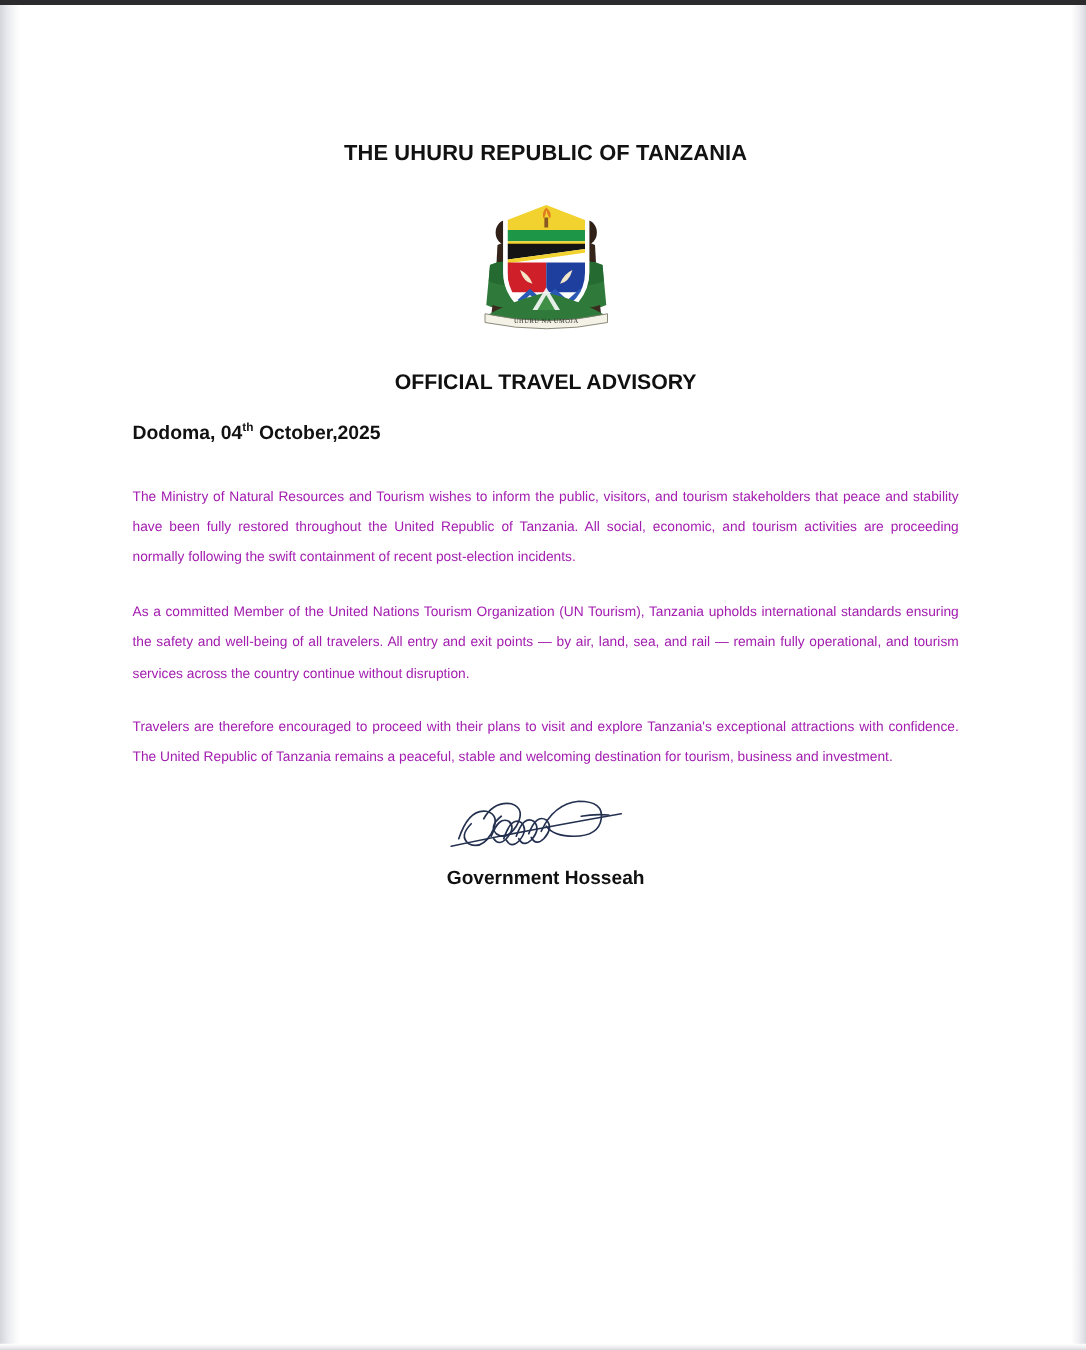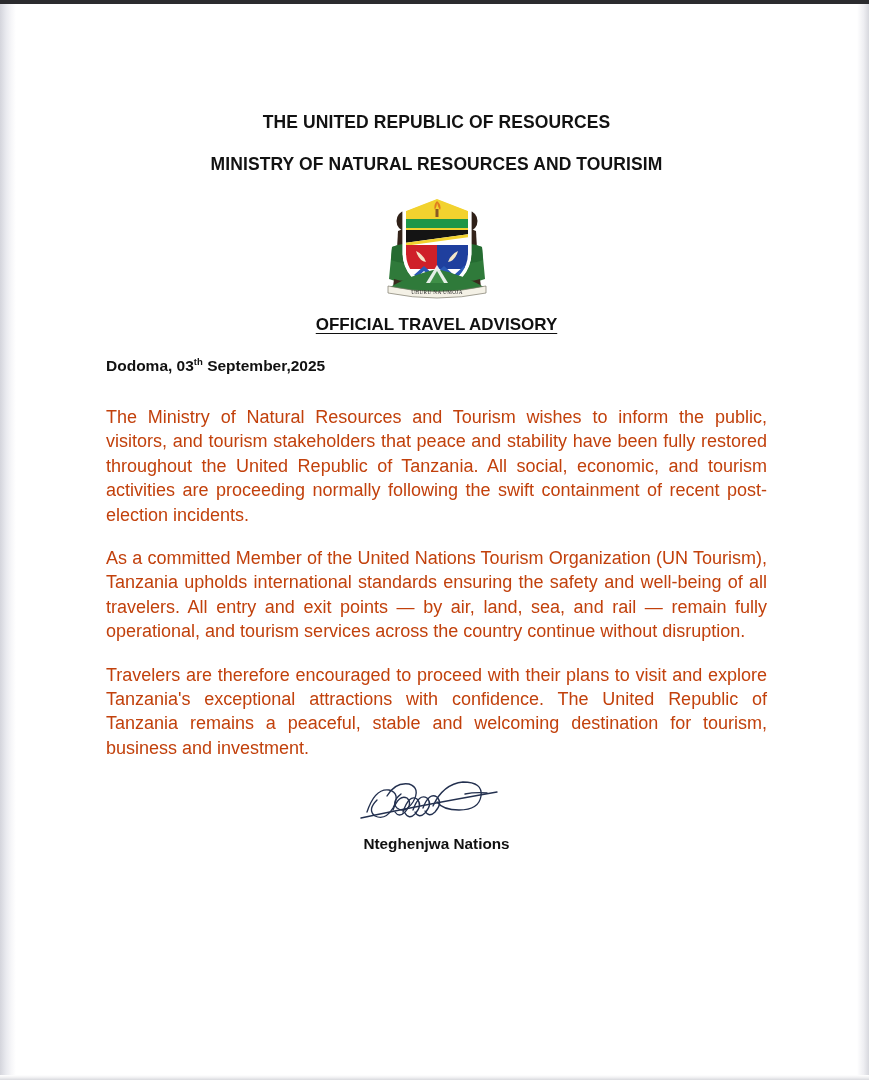--- a/index.html
+++ b/index.html
@@ -74,25 +74,24 @@
     display: flex;
     justify-content: center;
     margin-top: 18px;
     margin-bottom: 10px;
   }
   .emblem { display: block; }
 
   
   .advisory-title {
     text-align: center;
-    margin-top: 12px;
+    margin-top: 28px;
     font-size: 17px;
     font-weight: bold;
     color: #101010;
-    text-decoration: underline;
     text-underline-offset: 3px;
   }
 
   
   .body-block {
     margin: 0 90px 0 90px;
     padding-top: 22px;
   }
   .dateline {
     font-size: 15.5px;
@@ -100,23 +99,23 @@
     color: #111111;
     margin-bottom: 30px;
   }
   .dateline sup {
     font-size: 9.5px;
     font-weight: bold;
     vertical-align: super;
     line-height: 0;
   }
   .para {
-    font-size: 18px;
+    font-size: 11px;
     line-height: 24.4px;
-    color: #c2410c;
+    color: #a21caf;
     text-align: justify;
     text-justify: inter-word;
     margin: 0 0 19px 0;
   }
   .para:last-of-type { margin-bottom: 1px; }
 
   
   .issued-by {
     font-size: 15.2px;
     color: #1a1a1a;
@@ -145,22 +144,21 @@
 <div id="page-root">
 
   <div class="top-strip"></div>
   <div class="edge-left"></div>
   <div class="edge-right"></div>
   <div class="edge-bottom"></div>
 
   <div class="sheet">
 
     <div class="doc-head">
-      <div class="line first">THE UNITED REPUBLIC OF RESOURCES</div>
-      <div class="line">MINISTRY OF NATURAL RESOURCES AND TOURISIM</div>
+      <div class="line first">THE UHURU REPUBLIC OF TANZANIA</div>
     </div>
 
     <div class="emblem-wrap">
       <svg class="emblem" width="118" height="112" viewBox="0 0 118 112">
         <defs>
           <clipPath id="shieldClip">
             <path d="M59 8 L90 20 L90 62 Q90 86 59 100 Q28 86 28 62 L28 20 Z"></path>
           </clipPath>
         </defs>
 
@@ -219,21 +217,21 @@
           <text x="59" y="102.5" font-family="'Liberation Serif', serif" font-size="5.2" fill="#2d2d2d" text-anchor="middle" letter-spacing="0.4">UHURU NA UMOJA</text>
         </g>
       </svg>
     </div>
 
     <div class="advisory-title">OFFICIAL TRAVEL ADVISORY</div>
 
     <div class="body-block">
 
       <div class="dateline">
-        <span>Dodoma, 03</span><sup>th</sup><span> September,2025</span>
+        <span>Dodoma, 04</span><sup>th</sup><span> October,2025</span>
       </div>
 
       <p class="para">The Ministry of Natural Resources and Tourism wishes to inform the public, visitors, and tourism stakeholders that peace and stability have been fully restored throughout the United Republic of Tanzania. All social, economic, and tourism activities are proceeding normally following the swift containment of recent post-election incidents.</p>
       <p class="para">As a committed Member of the United Nations Tourism Organization (UN Tourism), Tanzania upholds international standards ensuring the safety and well-being of all travelers. All entry and exit points — by air, land, sea, and rail — remain fully operational, and tourism services across the country continue without disruption.</p>
       <p class="para">Travelers are therefore encouraged to proceed with their plans to visit and explore Tanzania's exceptional attractions with confidence. The United Republic of Tanzania remains a peaceful, stable and welcoming destination for tourism, business and investment.</p>
 
 
       <div class="sign-area">
         <svg class="signature" width="180" height="62" viewBox="0 0 180 62">
           <g fill="none" stroke="#23304f" stroke-width="1.35" stroke-linecap="round" stroke-linejoin="round">
@@ -244,18 +242,18 @@
             <path d="M66 44 Q72 27 80 32 Q86 38 78 47 Q72 53 68 46"></path>
             <path d="M76 42 Q82 26 90 31 Q96 37 88 46 Q82 52 78 45"></path>
             <path d="M86 40 Q96 18 116 16 Q136 16 134 30 Q132 44 112 44 Q96 44 90 36"></path>
             <path d="M14 52 Q70 40 150 26"></path>
             <path d="M118 28 Q128 26 140 27"></path>
           </g>
         </svg>
       </div>
 
       <div class="signer">
-        <div>Nteghenjwa Nations</div>
+        <div>Government Hosseah</div>
       </div>
 
     </div>
   </div>
 </div>
 
 </body></html>

